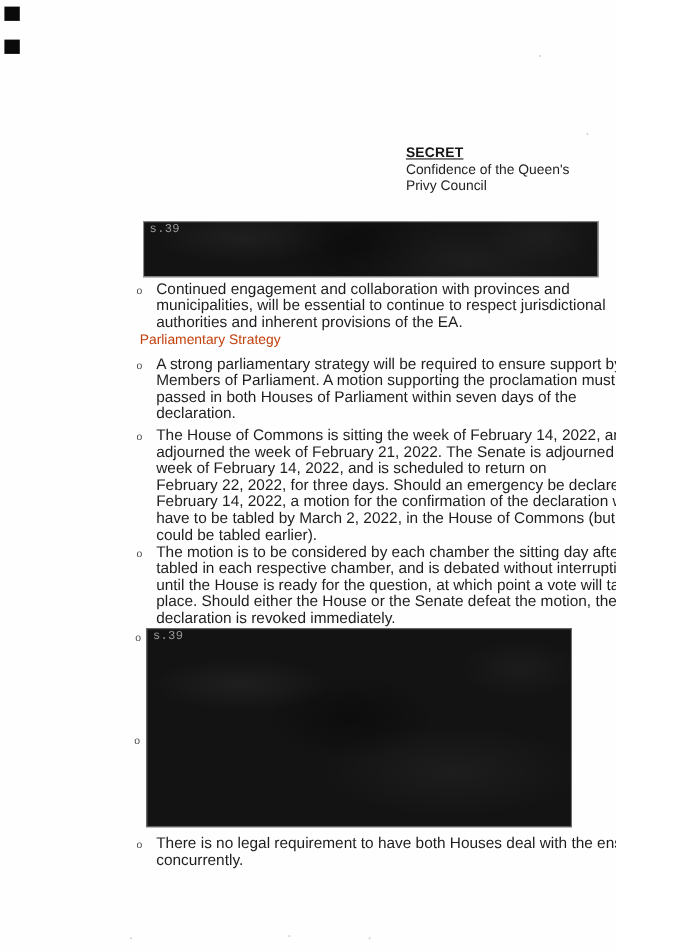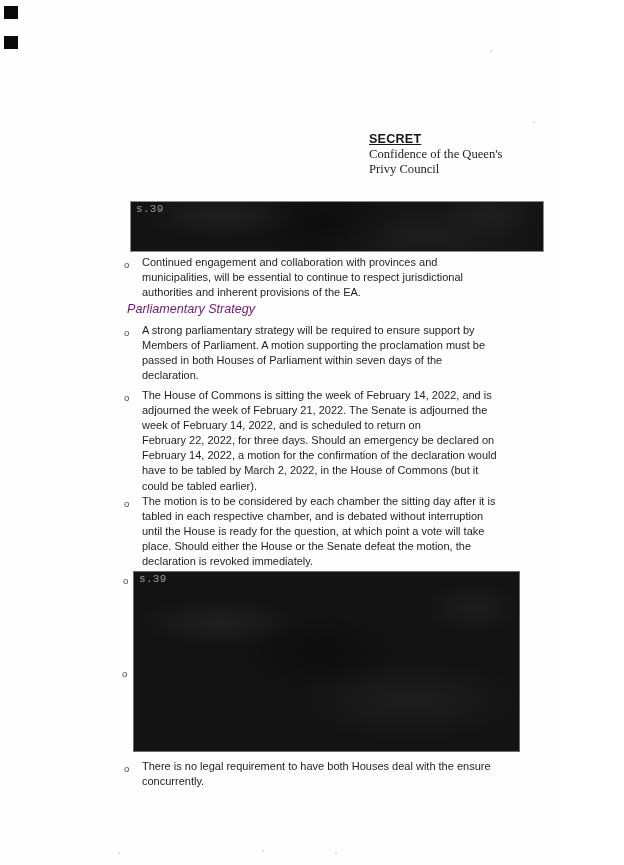--- a/index.html
+++ b/index.html
@@ -17,21 +17,21 @@
   #punch-1{left:4px;top:6px;width:14px;height:13px;}
   #punch-2{left:4px;top:36px;width:14px;height:13px;}
   
   #tr-mark{position:absolute;left:572px;top:74px;width:28px;height:9px;}
   #tr-mark .m1{position:absolute;left:0;top:2px;width:7px;height:4px;border:1.5px solid #4a4a4a;border-top:none;border-radius:0 0 4px 4px;box-sizing:border-box;}
   #tr-mark .m2{position:absolute;left:10px;top:3px;width:13px;height:5px;background:#181818;}
   #tr-mark .m3{position:absolute;left:25px;top:1px;width:2px;height:7px;background:#3c3c3c;}
   
   #class-header{position:absolute;left:369px;top:132px;font-size:12.6px;line-height:15px;}
   #class-level{font-weight:bold;text-decoration:underline;letter-spacing:0.2px;color:#161616;}
-  .caveat{white-space:pre;color:#222;font-family:Liberation Serif, serif;}
+  .caveat{white-space:pre;color:#222;}
   
   .redaction{
     position:absolute;
     background-color:#131313;
     background-image:
       radial-gradient(ellipse 140px 40px at 22% 28%, rgba(255,255,255,0.05), transparent 60%),
       radial-gradient(ellipse 200px 70px at 72% 72%, rgba(255,255,255,0.045), transparent 60%),
       radial-gradient(ellipse 120px 60px at 48% 45%, rgba(0,0,0,0.35), transparent 65%),
       radial-gradient(ellipse 90px 45px at 88% 20%, rgba(255,255,255,0.04), transparent 60%);
     box-sizing:border-box;
@@ -43,30 +43,30 @@
     font-size:11px;color:#9a9a9a;letter-spacing:0.3px;font-family:Liberation Mono, monospace;
   }
   
   .bullet{position:absolute;left:124px;display:flex;}
   .bullet-marker{
     width:18px;flex:0 0 18px;
     font-size:9.5px;color:#474747;padding-top:2px;line-height:15.1px;
   }
   .bullet-text{
     white-space:pre;
-    font-size:11px;line-height:15.1px;color:#1e1e1e;
+    font-size:14px;line-height:15.1px;color:#1e1e1e;
   }
   #bullet-1{top:255px;}
   #bullet-2{top:323px;}
   #bullet-3{top:388px;}
   #bullet-4{top:494px;}
   #bullet-5{top:759px;}
   #section-heading{
     position:absolute;left:127px;top:302px;
-    font-style:italic;font-size:12.6px;color:#701a75;
+    font-size:12.6px;color:#c2410c;
   }
   .side-bullet{position:absolute;font-size:9.5px;color:#474747;}
   #side-bullet-1{left:123px;top:575px;}
   #side-bullet-2{left:122px;top:668px;}
   
   .speck{position:absolute;background:#c4c4c4;width:2px;height:2px;border-radius:50%;opacity:0.7;}
 </style>
 </head>
 <body>
 

